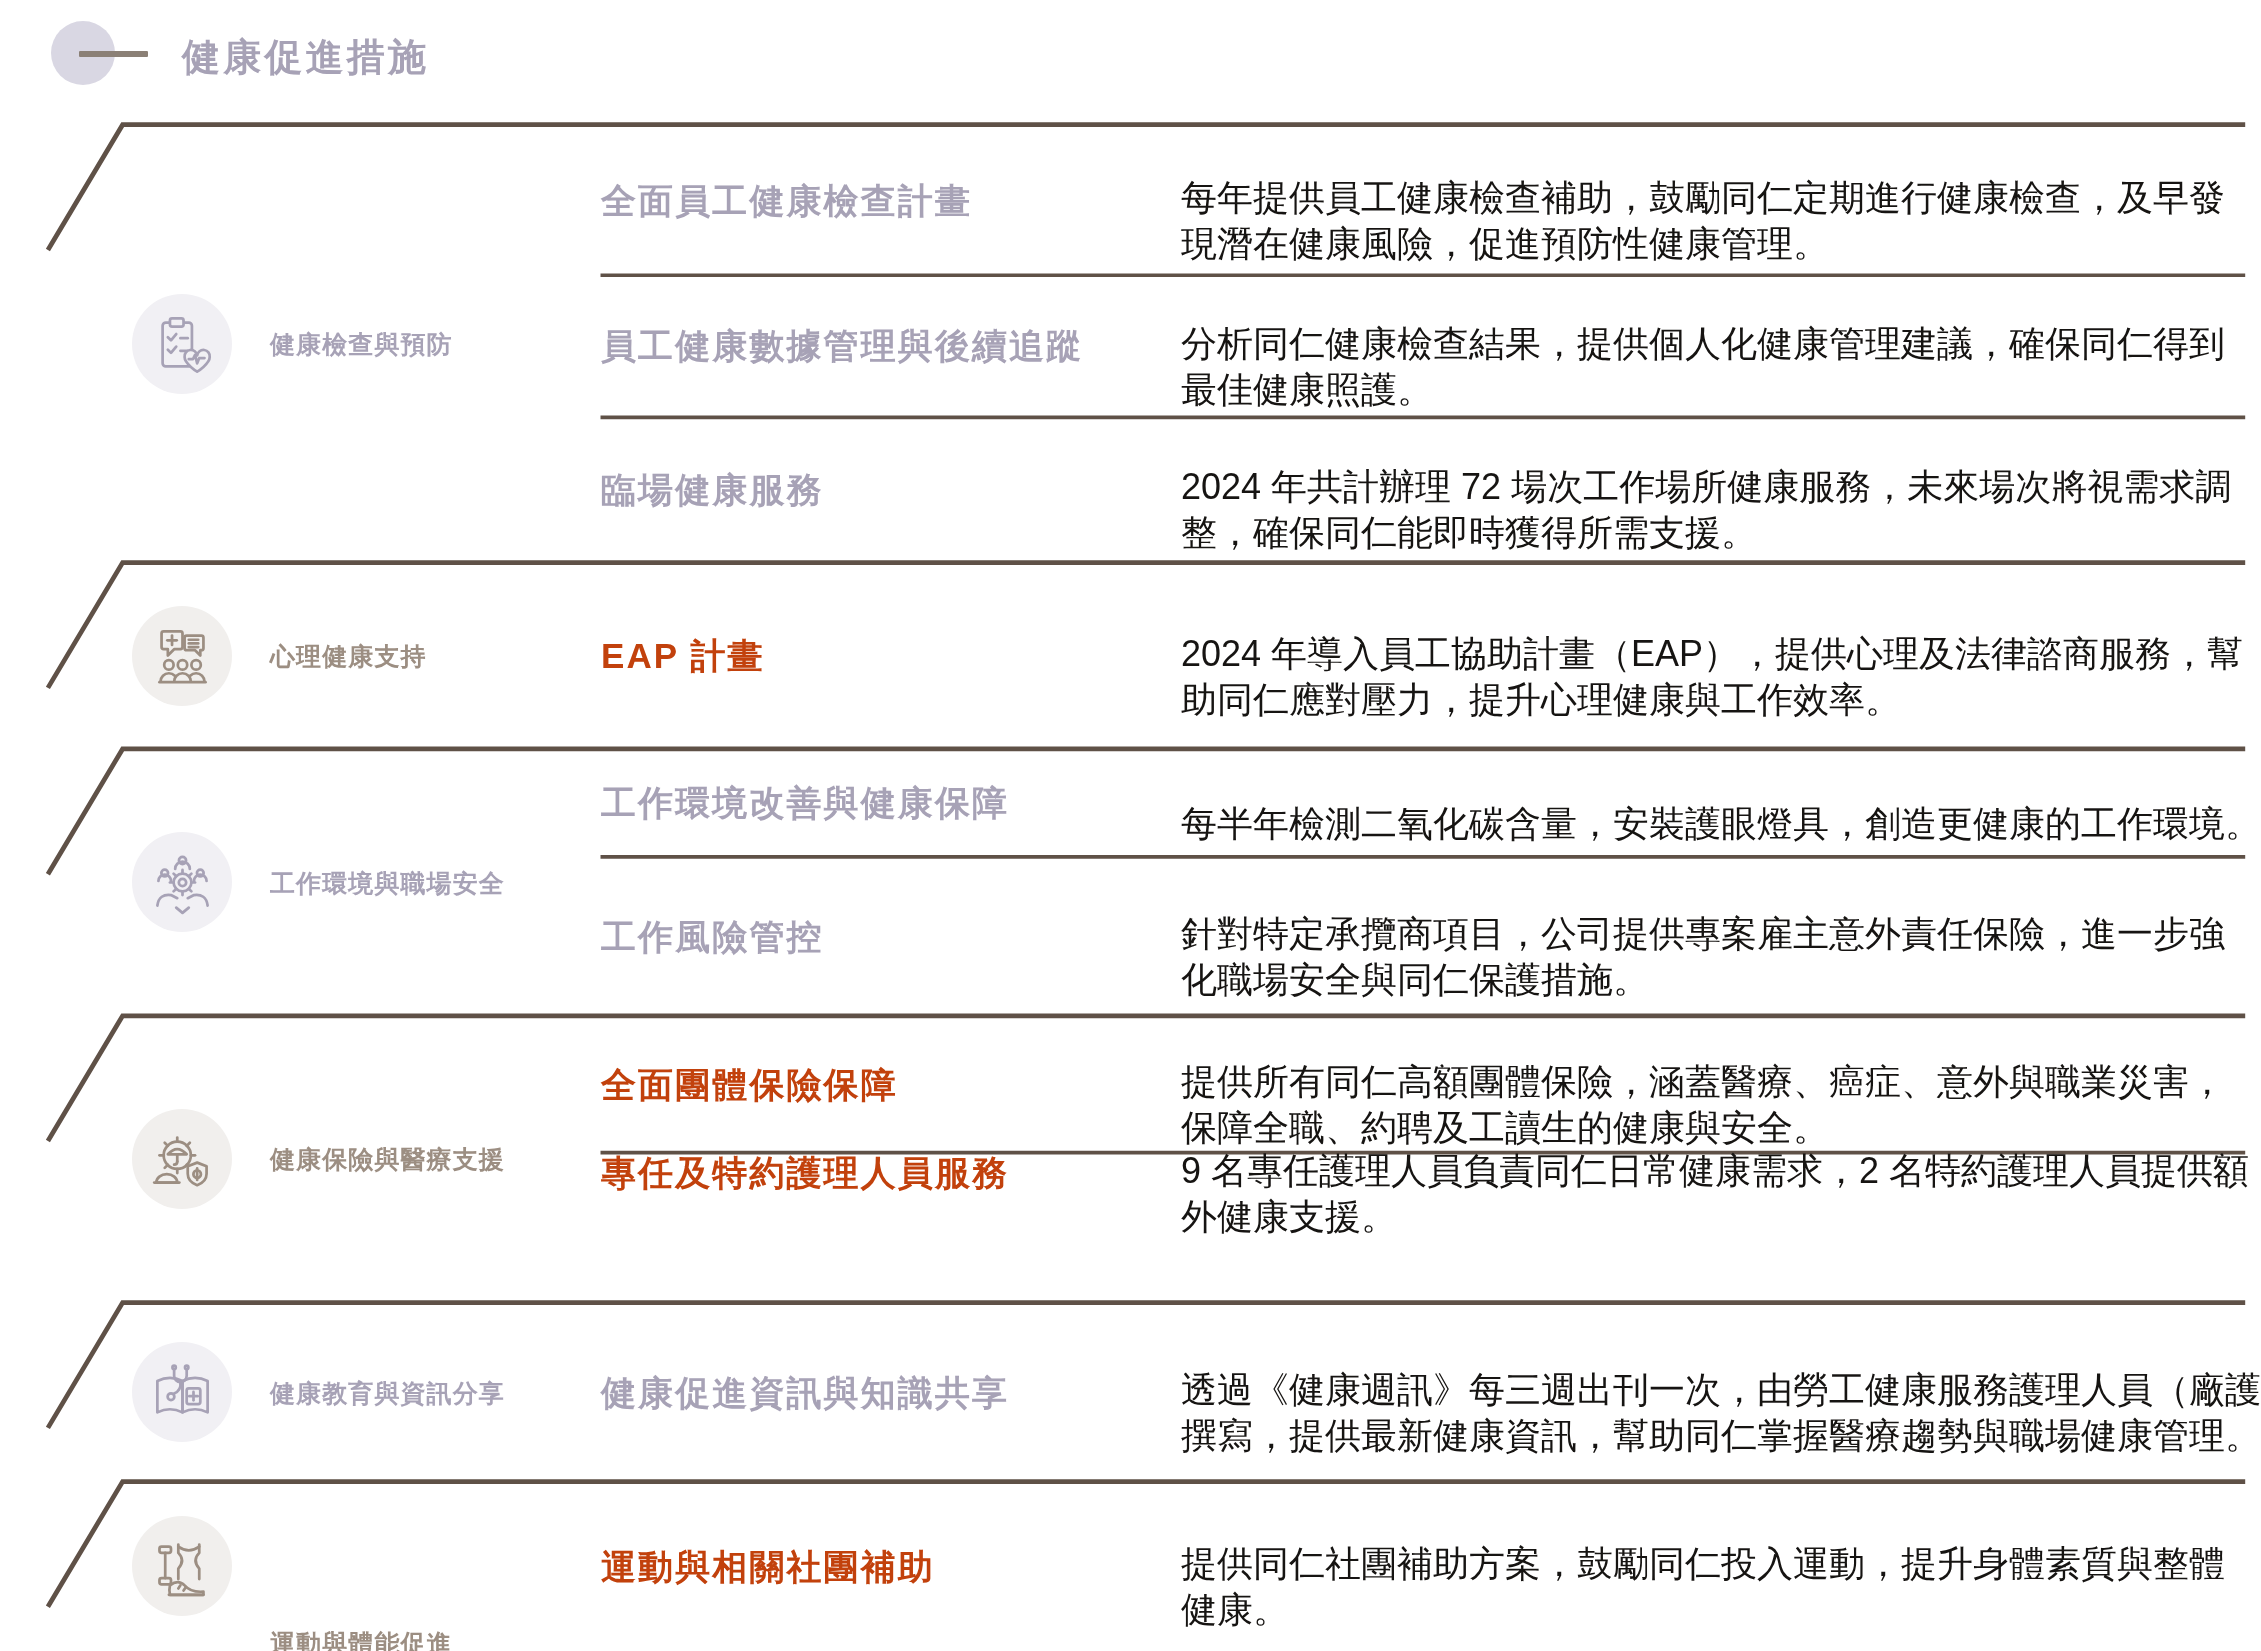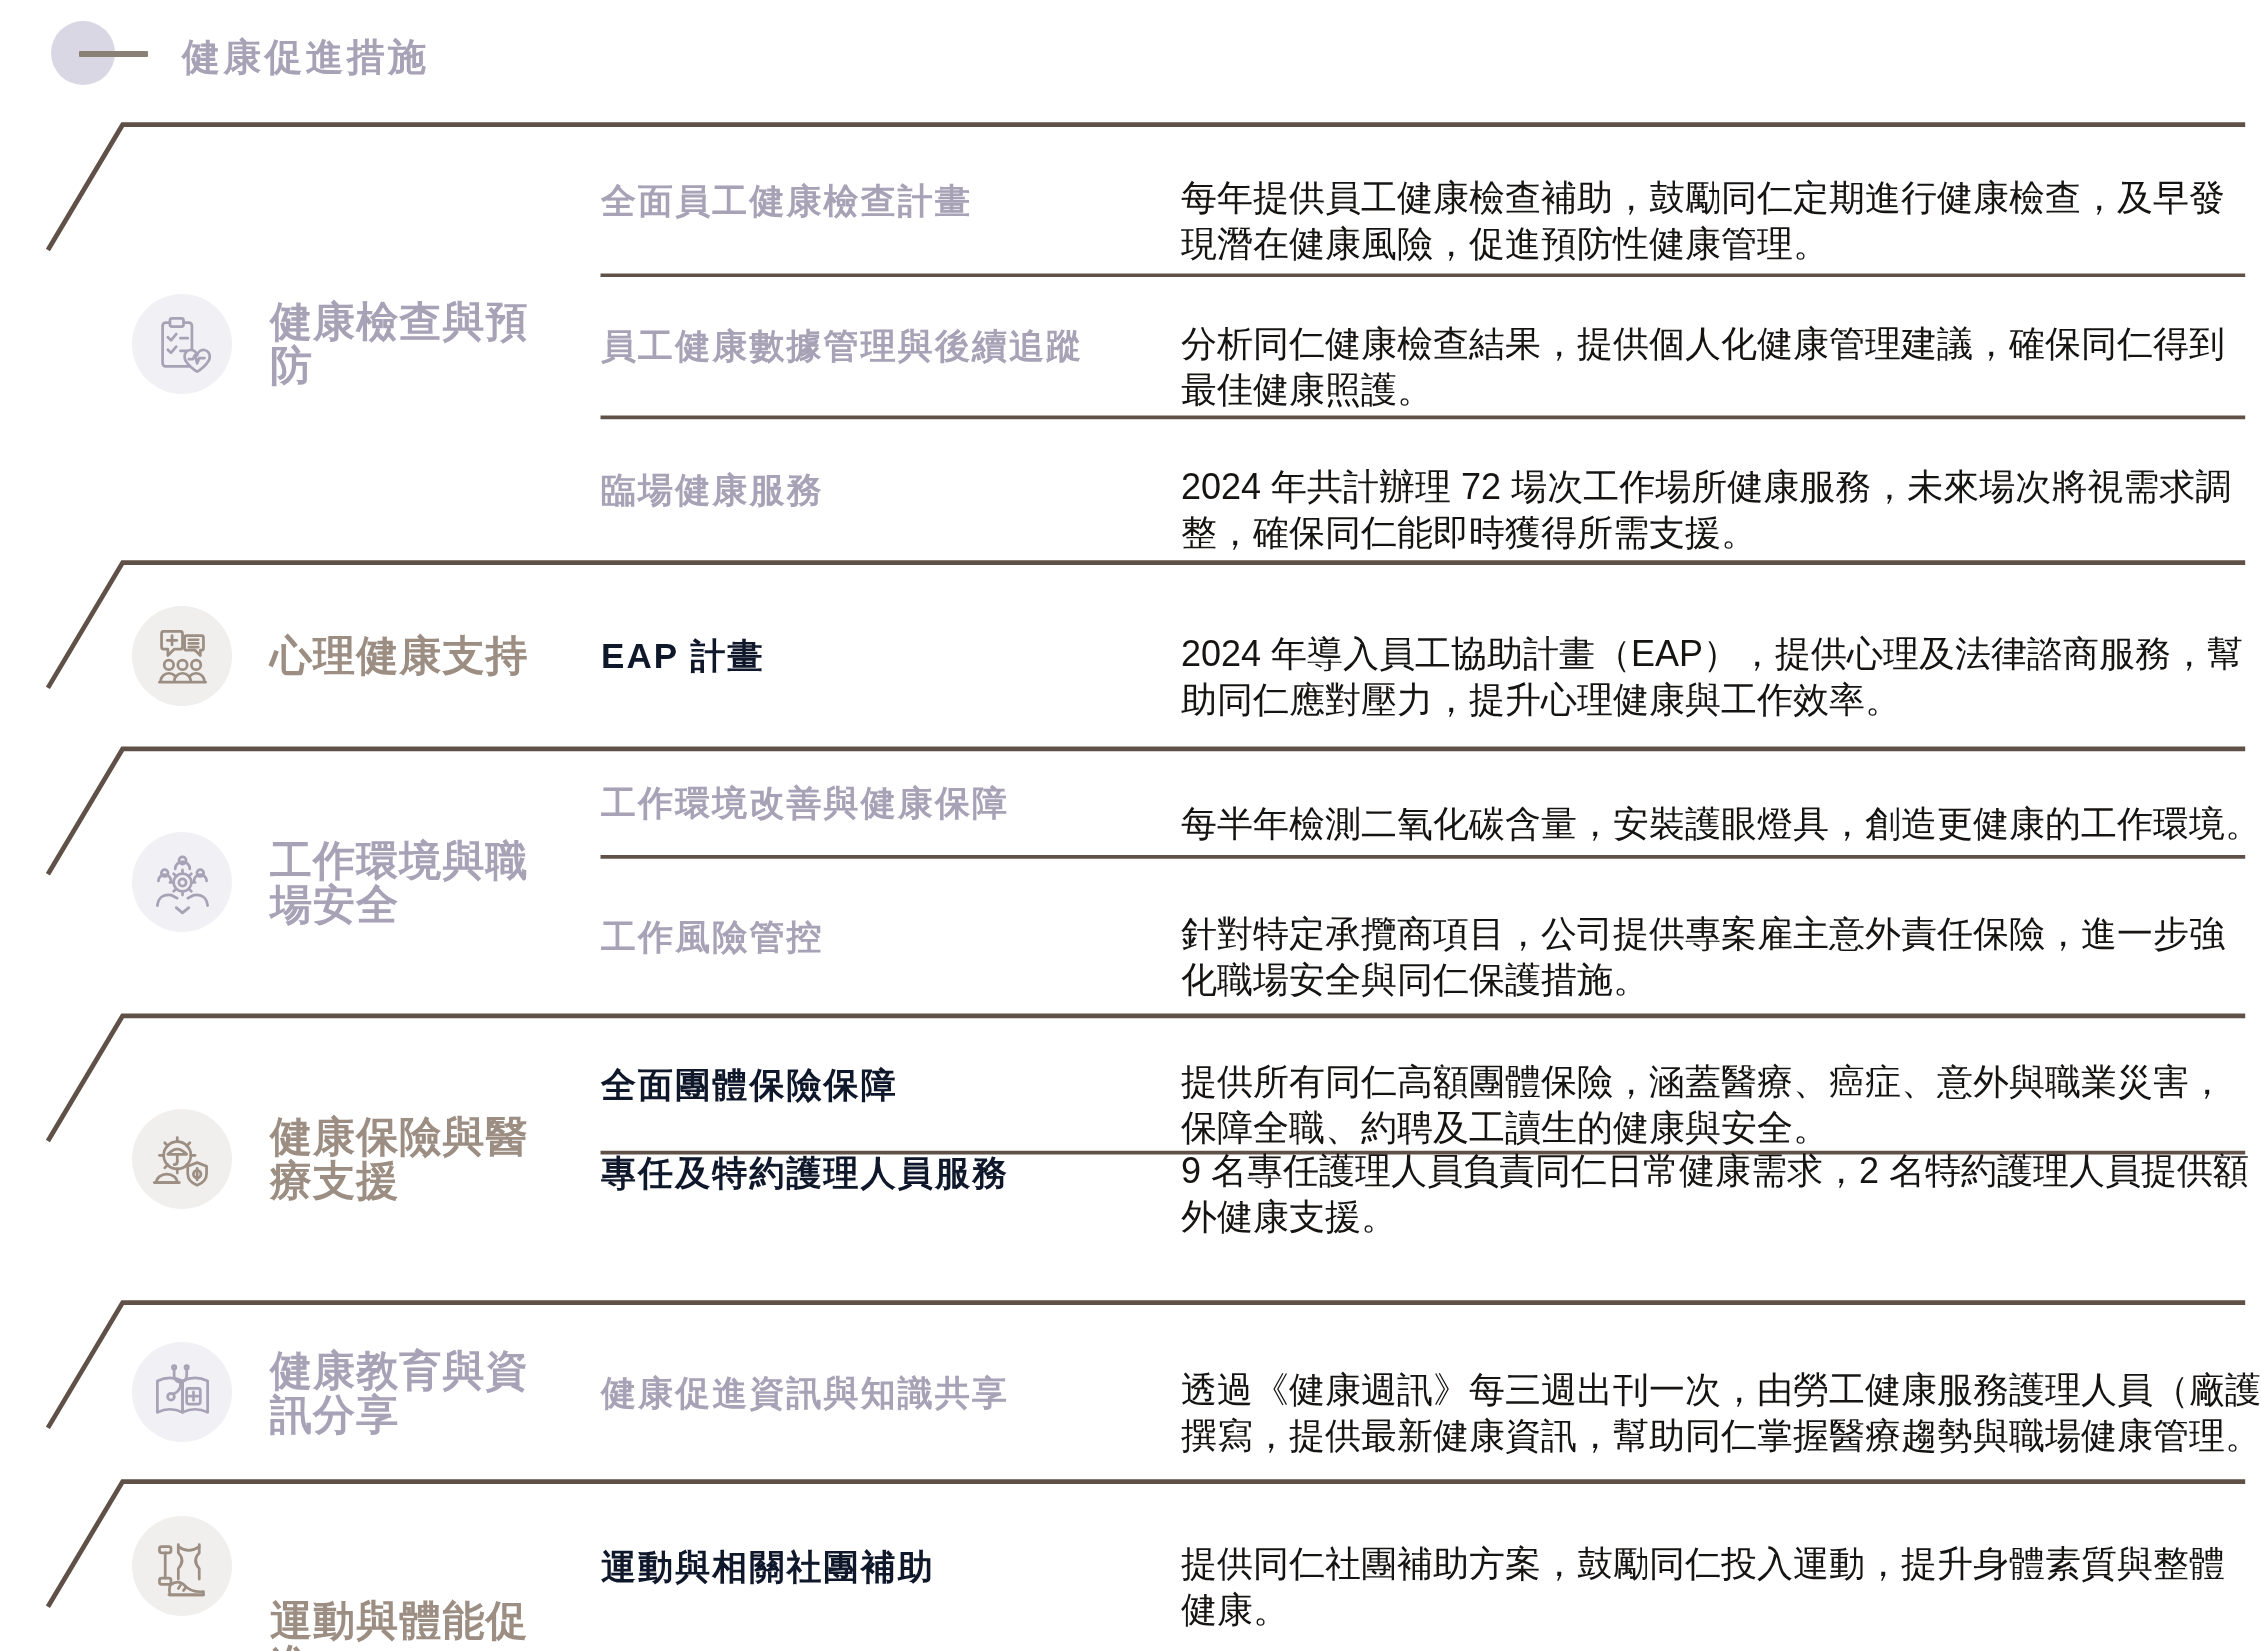--- a/index.html
+++ b/index.html
@@ -22,33 +22,33 @@
     width:100px;height:100px;border-radius:50%;left:132px;
     display:flex;align-items:center;justify-content:center;
   }
   .theme-purple .icon-circle{background:#F1F0F4;color:#A7A2B6;--bg:#F1F0F4;}
   .theme-brown  .icon-circle{background:#F1EFED;color:#9C8E82;--bg:#F1EFED;}
   .icon-circle svg{width:67px;height:67px;fill:none;stroke:currentColor;stroke-width:2.6;
     stroke-linecap:round;stroke-linejoin:round;}
   .icon-circle svg .fillbg{fill:var(--bg);}
   .cat-label{
     left:270px;width:263px;height:105px;display:flex;align-items:center;
-    font-size:42px;font-weight:700;line-height:44px;letter-spacing:1.1px;
+    font-size:25px;font-weight:700;line-height:44px;letter-spacing:1.1px;text-align:right;
   }
   .theme-purple .cat-label{color:#A7A2B6;}
   .theme-brown  .cat-label{color:#9C8E82;}
   
   .row{
     left:601px;width:1653px;display:flex;align-items:center;gap:41px;
   }
   .row .rtitle{
     flex:0 0 526px;font-size:35px;font-weight:700;letter-spacing:2.1px;line-height:42px;
   }
   .tp .rtitle{color:#A7A2B6;}
-  .tb .rtitle{color:#0f172a;}
+  .tb .rtitle{color:#c2410c;}
   .row .rdesc{
     margin-left:13px;width:1113px;font-size:36px;line-height:46px;color:#161412;
     white-space:pre;letter-spacing:0;margin-top:41px;
   }
 </style>
 </head>
 <body>
 
 <div class="abs hdr-circle"></div>
 <div class="abs hdr-dash"></div>

